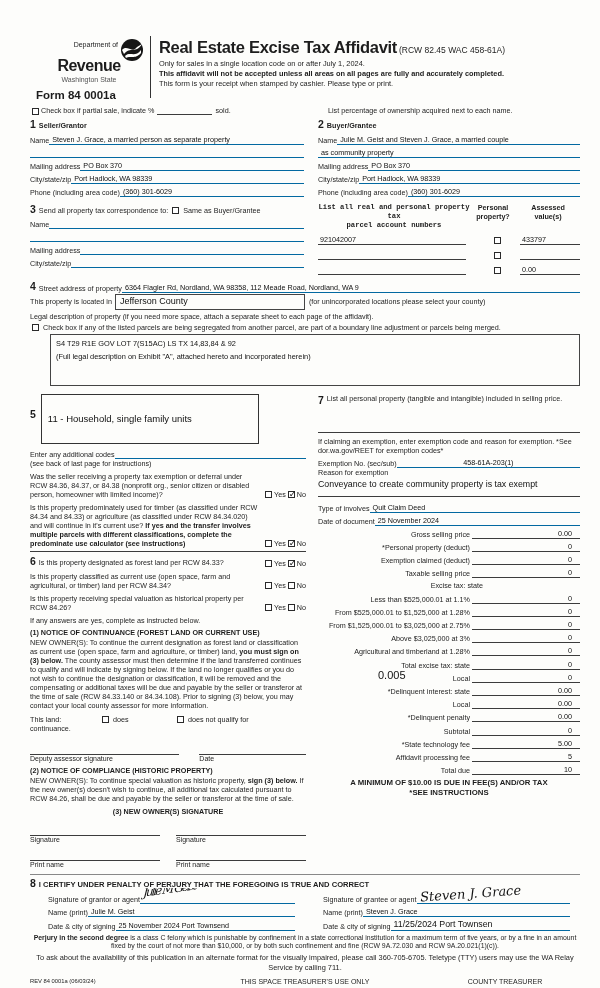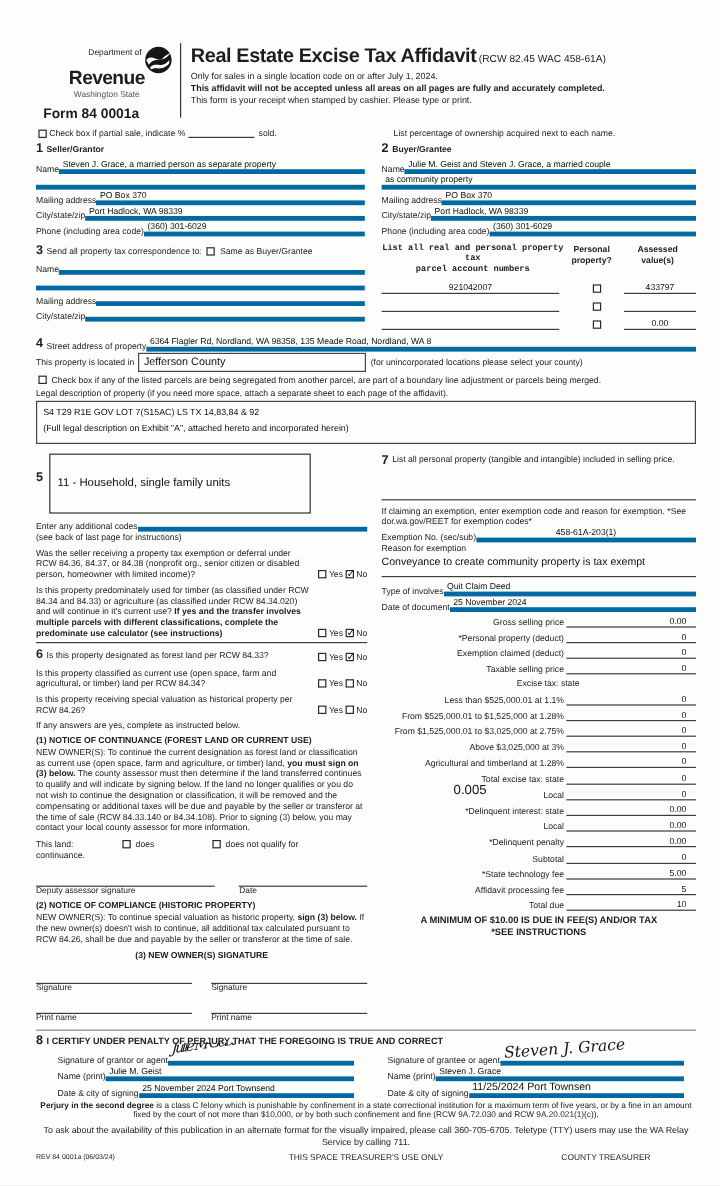--- a/index.html
+++ b/index.html
@@ -26,21 +26,21 @@
   .title-ref { font-size:8.5px; font-weight:normal; }
   .hdr-note { font-size:7.4px; margin-top:1px; }
   .it { }
   
   .cb { display:inline-block; width:7px; height:7px; border:1px solid #2a2a2a; background:#fff;
         position:relative; vertical-align:-1px; margin:0 2px; flex:none;}
   .cb.checked::after { content:"✓"; position:absolute; top:-3px; left:0px; font-size:9px; color:#111; }
   .row { display:flex; }
   .fl { display:flex; align-items:flex-end; }
   .lbl { white-space:nowrap; }
-  .fill { flex:1; min-width:0; border-bottom:4px solid #0369a1; padding:0 3px; white-space:nowrap; overflow:hidden;}
+  .fill { flex:1; min-width:0; border-bottom:1px solid #0369a1; padding:0 3px; white-space:nowrap; overflow:hidden;}
   .val { color:#101010; }
   .bold { font-weight:bold; }
   .sec-num { font-size:10.5px; font-weight:bold; margin-right:3px; }
   
   .topstrip { display:flex; margin-top:4px; }
   .topstrip .left { width:288px; flex:none; display:flex; align-items:flex-end; }
   .topstrip .pct-line { width:55px; border-bottom:1px solid #3c3c3c; margin:0 3px; }
   .topstrip .right { flex:1; padding-left:10px; font-size:7.2px; }
   
   .parties { display:flex; margin-top:3px; }
@@ -49,29 +49,29 @@
   .party-title { margin-bottom:1px; }
   .party .fl { height:13px; }
   
   .sec3-wrap { display:flex; margin-top:6px; }
   .sec3 { width:288px; flex:none; padding-right:14px; }
   .sec3 .fl { height:13px; }
   .parcel-tbl { flex:1; }
   .ptbl-head { display:flex; font-weight:bold; text-align:center; }
   .ptbl-c1 { flex:1;font-family:Liberation Mono, monospace; } .ptbl-c2 { width:46px; flex:none;} .ptbl-c3 { width:64px; flex:none;}
   .ptbl-row { display:flex; align-items:flex-end; height:15px; }
-  .ptbl-row .pfill { border-bottom:1px solid #3c3c3c; padding:0 2px;text-align:center;}
+  .ptbl-row .pfill { border-bottom:1px solid #3c3c3c; padding:0 2px;}
   .ptbl-row .c1 { flex:1; margin-right:8px;}
   .ptbl-row .c2 { width:46px; flex:none; text-align:center; border:none;}
   .ptbl-row .c3 { width:60px; flex:none; }
   
   .sec4 { margin-top:5px; }
   .sec4 .fl { align-items:flex-end; }
   .county-box { border:1px solid #444; padding:1px 4px; width:190px; font-size:9px; display:inline-block; margin:0 4px 0 3px;}
-  .legal-box { border:1px solid #444; margin-top:2px; padding:4px 5px 10px 5px; height:36px; font-size:7.4px;}
+  .legal-box { border:1px solid #444; margin-top:2px; padding:4px 5px 10px 5px; height:52px; font-size:7.4px;margin-left:20px;}
   .legal-box div { margin-bottom:4px; }
   
   .cols { display:flex; margin-top:8px; }
   .colL { width:288px; flex:none; padding-right:12px; }
   .colR { flex:1; }
   .code-box { border:1.2px solid #333; padding:18px 6px; font-size:9.5px; display:inline-block; min-width:218px;}
   .q { display:flex; margin-top:4px; }
   .q .qtext { flex:1; padding-right:4px; }
   .q .yn { flex:none; white-space:nowrap; align-self:flex-end; }
   .notice-title { font-weight:bold; margin-top:3px; }
@@ -255,27 +255,27 @@
         <span class="c2"><span class="cb"></span></span>
         <span class="pfill c3 val">0.00</span>
       </div>
     </div>
   </div>
 
   <div class="sec4">
     <div class="fl">
         <span class="sec-num">4</span>
         <span class="lbl">Street address of property</span>
-        <span class="fill val">6364 Flagler Rd, Nordland, WA 98358, 135 Meade Road, Nordland, WA 8</span>
+        <span class="fill val">6364 Flagler Rd, Nordland, WA 98358, 112 Meade Road, Nordland, WA 9</span>
       </div>
     <div style="margin-top:1px;">
       <span>This property is located in</span><span class="county-box val">Jefferson County</span><span class="it">(for unincorporated locations please select your county)</span>
     </div>
+    <div style="margin-top:2px;">Legal description of property (if you need more space, attach a separate sheet to each page of the affidavit).</div>
     <div style="margin-top:2px;"><span class="cb"></span> <span>Check box if any of the listed parcels are being segregated from another parcel, are part of a boundary line adjustment or parcels being merged.</span></div>
-    <div style="margin-top:2px;">Legal description of property (if you need more space, attach a separate sheet to each page of the affidavit).</div>
     <div class="legal-box">
       <div class="val">S4 T29 R1E GOV LOT 7(S15AC) LS TX 14,83,84 &amp; 92</div>
       <div class="val">(Full legal description on Exhibit "A", attached hereto and incorporated herein)</div>
     </div>
   </div>
 
   <div class="cols">
 
     <div class="colL">
       <div>

